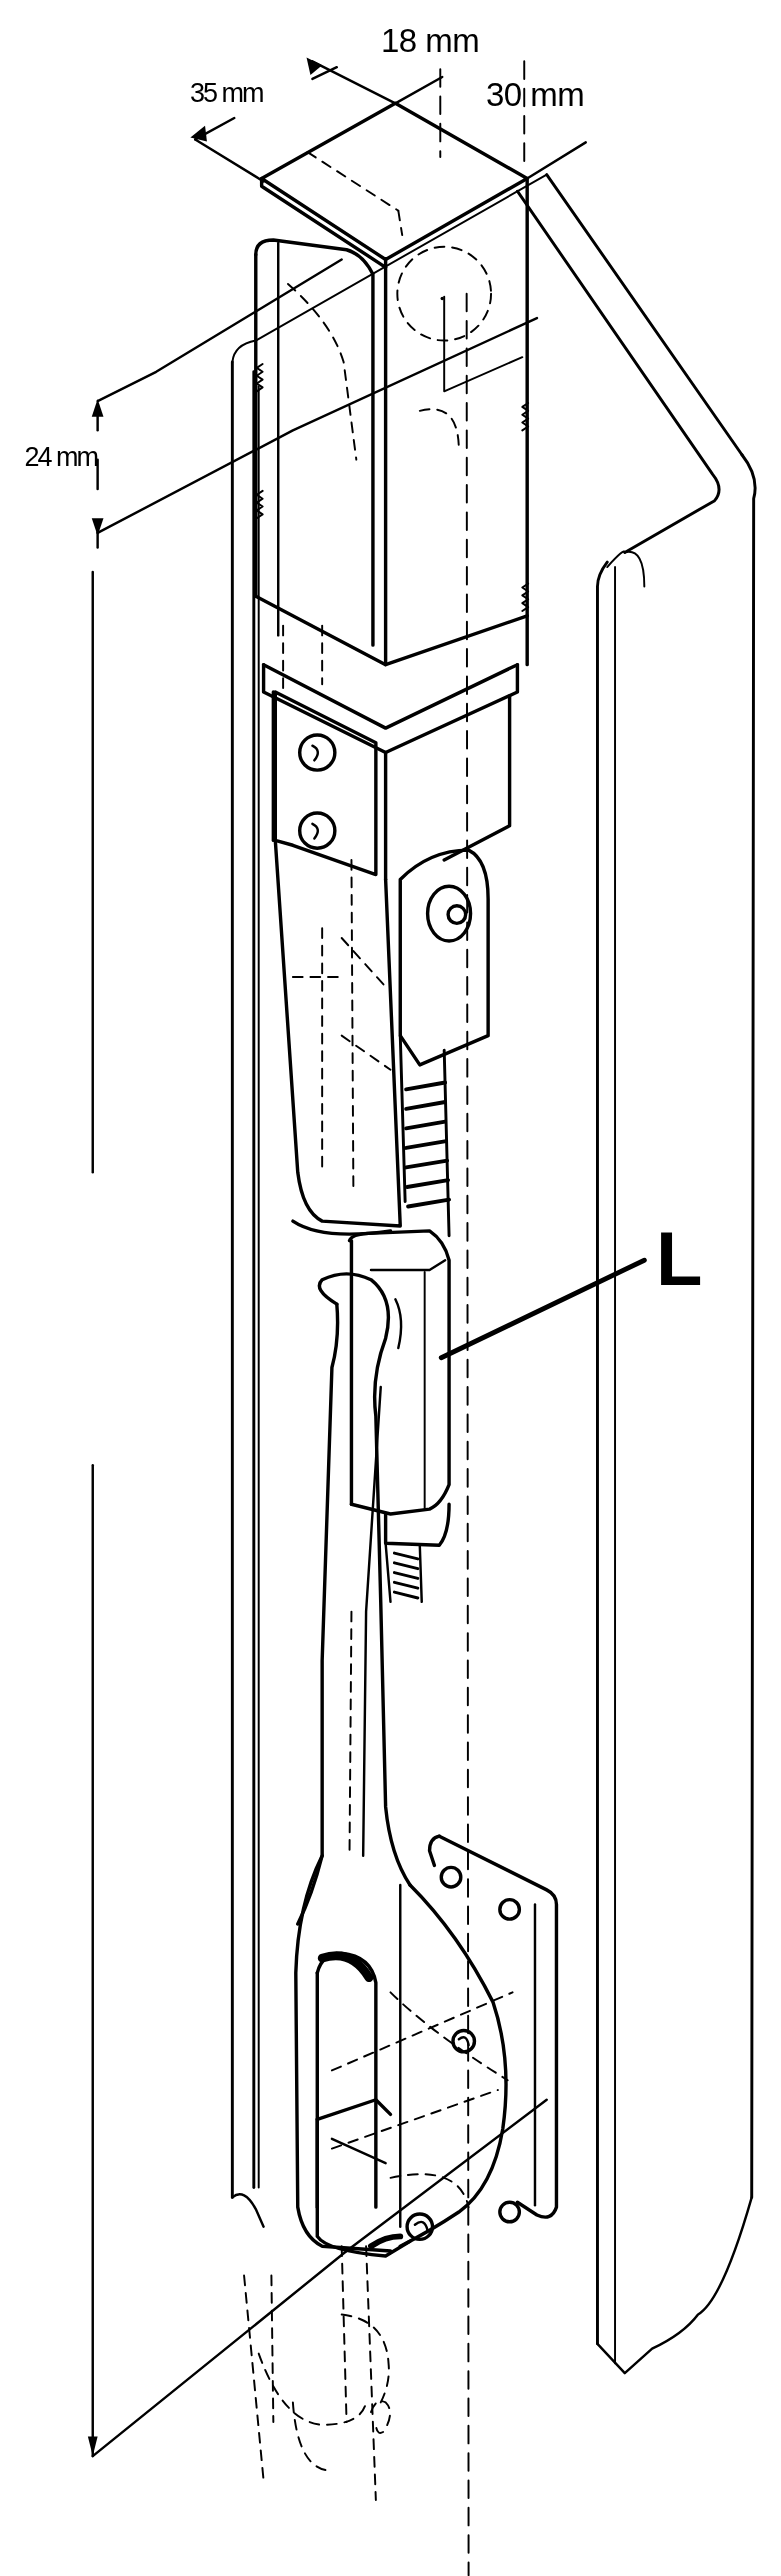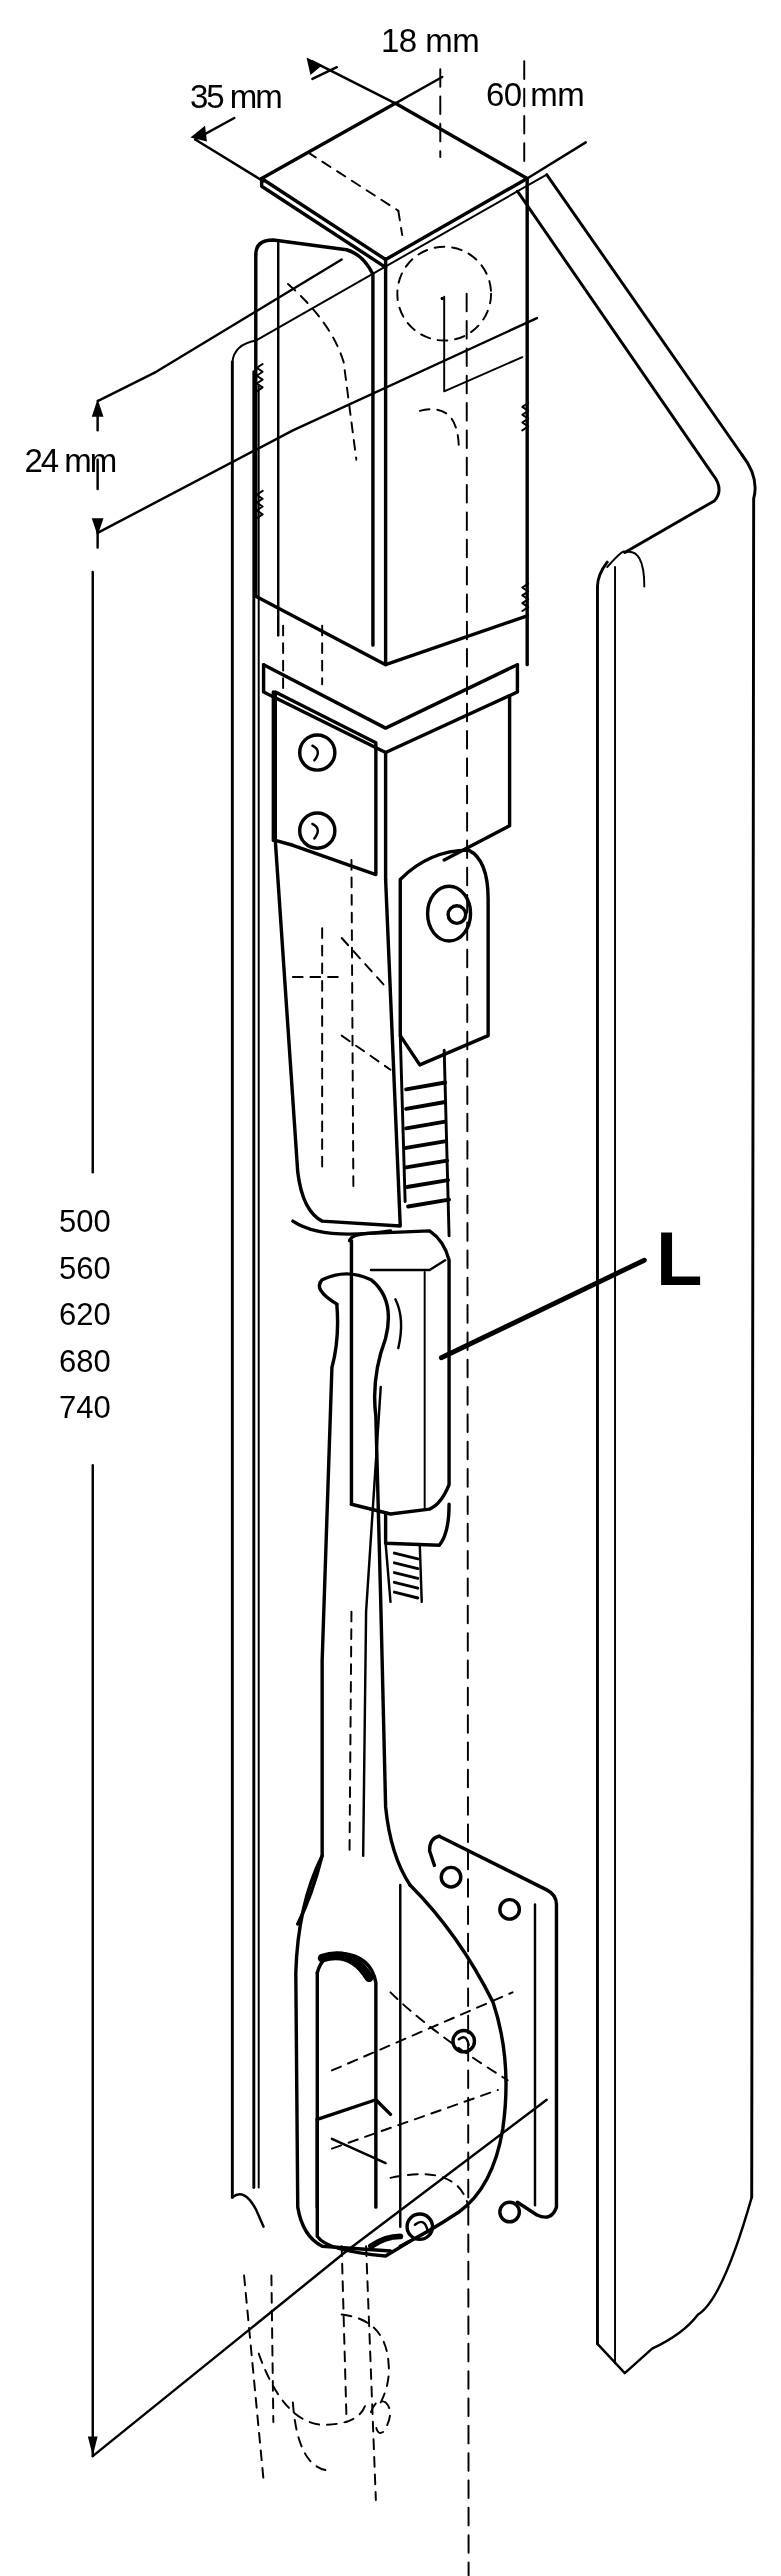--- a/index.html
+++ b/index.html
@@ -1,21 +1,21 @@
 <!DOCTYPE html>
 <html><head>
 <meta charset="utf-8">
 <style>
   html, body { margin: 0; padding: 0; background: #ffffff; }
   body { width: 781px; height: 2576px; position: relative; overflow: hidden; font-family: "Liberation Sans", sans-serif; }
   .stage { position: absolute; left: 0; top: 0; width: 781px; height: 2160px; padding-left: 38px; }
   svg { position: absolute; left: 0; top: 0; }
   .lbl { position: absolute; color: #000; font-family: "Liberation Sans", sans-serif; line-height: 1; white-space: nowrap; }
   .dim { font-size: 33px; letter-spacing: -0.5px; }
-  .dim-tight { font-size: 33px; letter-spacing: -2px; }
+  .dim-tight { font-size: 27px; letter-spacing: -2px; }
   .range { font-size: 31px; }
   .callout { font-size: 76px; font-weight: bold; }
   .range-list { position: absolute; left: 59px; top: 1206px; display: flex; flex-direction: column; gap: 15.6px; }
 </style>
 </head>
 <body>
 
 <div class="stage">
 
   <svg width="781" height="2576" viewBox="0 0 800 2637" xmlns="http://www.w3.org/2000/svg" fill="none" stroke="#000" stroke-linecap="round" stroke-linejoin="round">
@@ -212,27 +212,20 @@
     <g fill="#000" stroke="none">
       <polygon points="195,140 210,128 212,144"></polygon>
       <polygon points="330,66 314,58 318,76"></polygon>
       <polygon points="95,2515 90,2495 100,2495"></polygon>
       <polygon points="100,408 94,426 106,426"></polygon>
       <polygon points="100,548 94,530 106,530"></polygon>
     </g>
   </svg>
 
   <span class="lbl dim" style="left:381px; top:24.4px;">18 mm</span>
-  <span class="lbl dim" style="left:486px; top:78px;">60 mm</span>
+  <span class="lbl dim" style="left:486px; top:78px;">30 mm</span>
   <span class="lbl dim-tight" style="left:190px; top:80px;">35 mm</span>
   <span class="lbl dim-tight" style="left:24.4px; top:444px;">24 mm</span>
 
-  <div class="range-list">
-    <span class="lbl range" style="position:static;">500</span>
-    <span class="lbl range" style="position:static;">560</span>
-    <span class="lbl range" style="position:static;">620</span>
-    <span class="lbl range" style="position:static;">680</span>
-    <span class="lbl range" style="position:static;">740</span>
-  </div>
 
   <span class="lbl callout" style="left:656px; top:1221px;">L</span>
 </div>
 
 
 </body></html>

